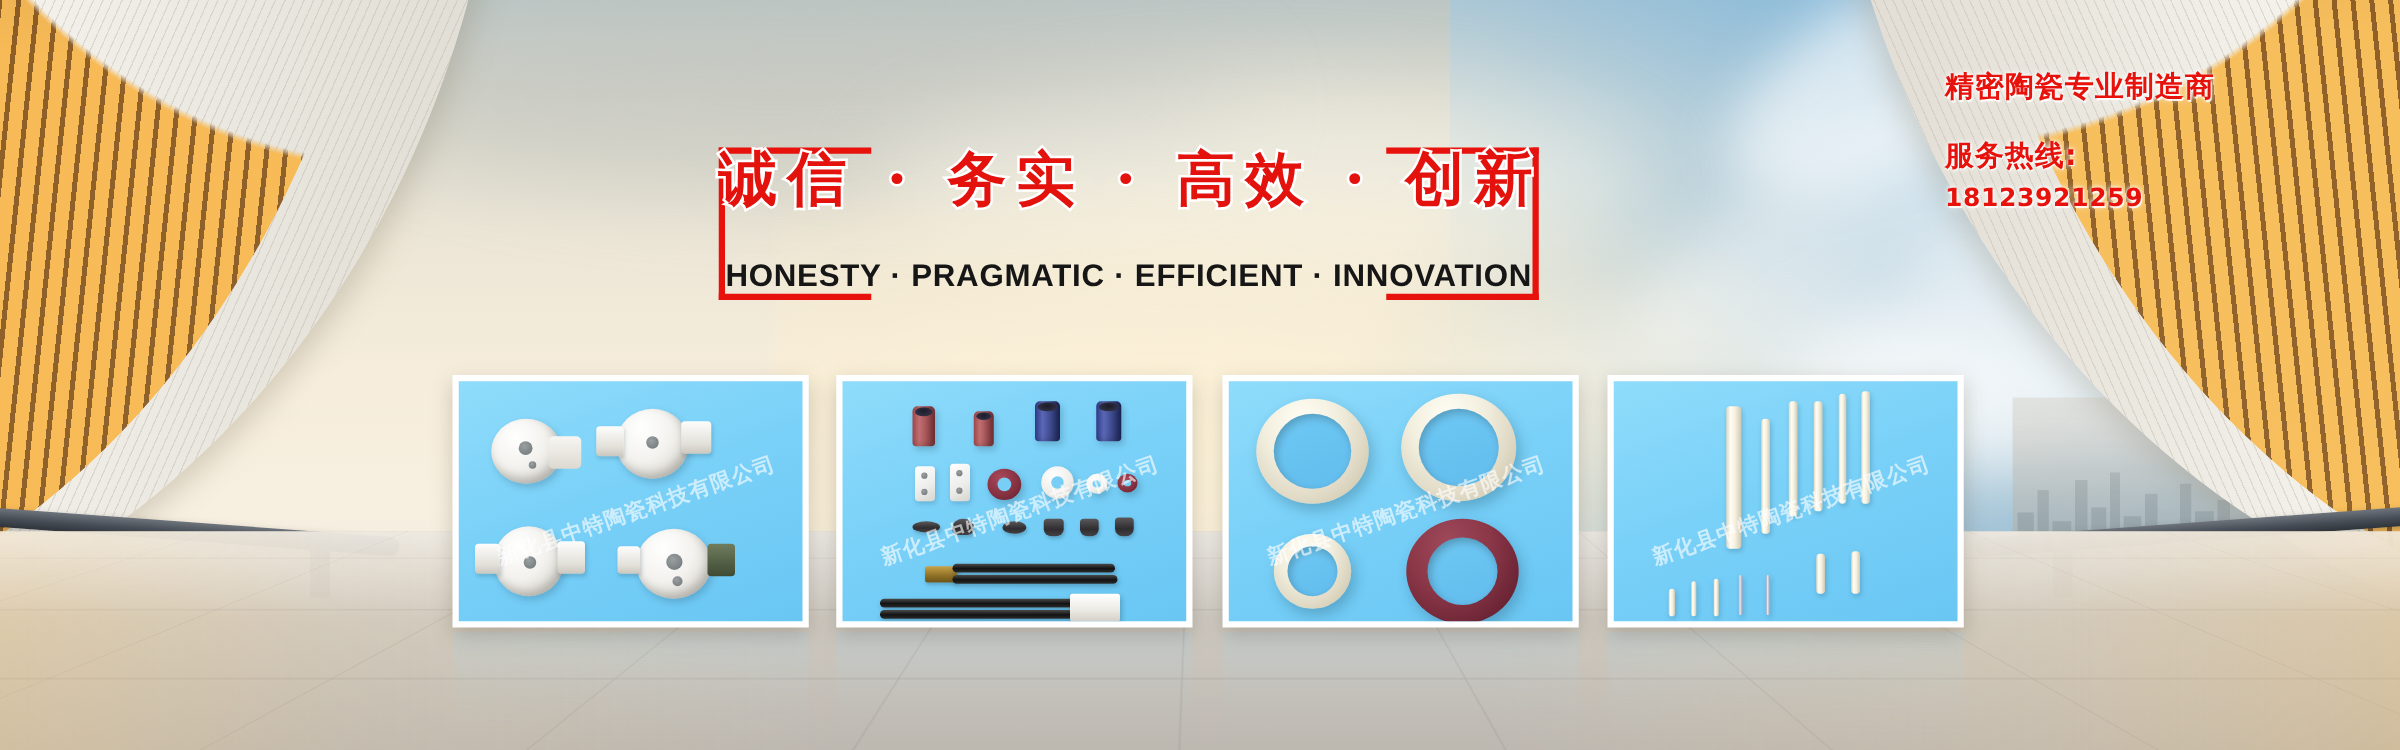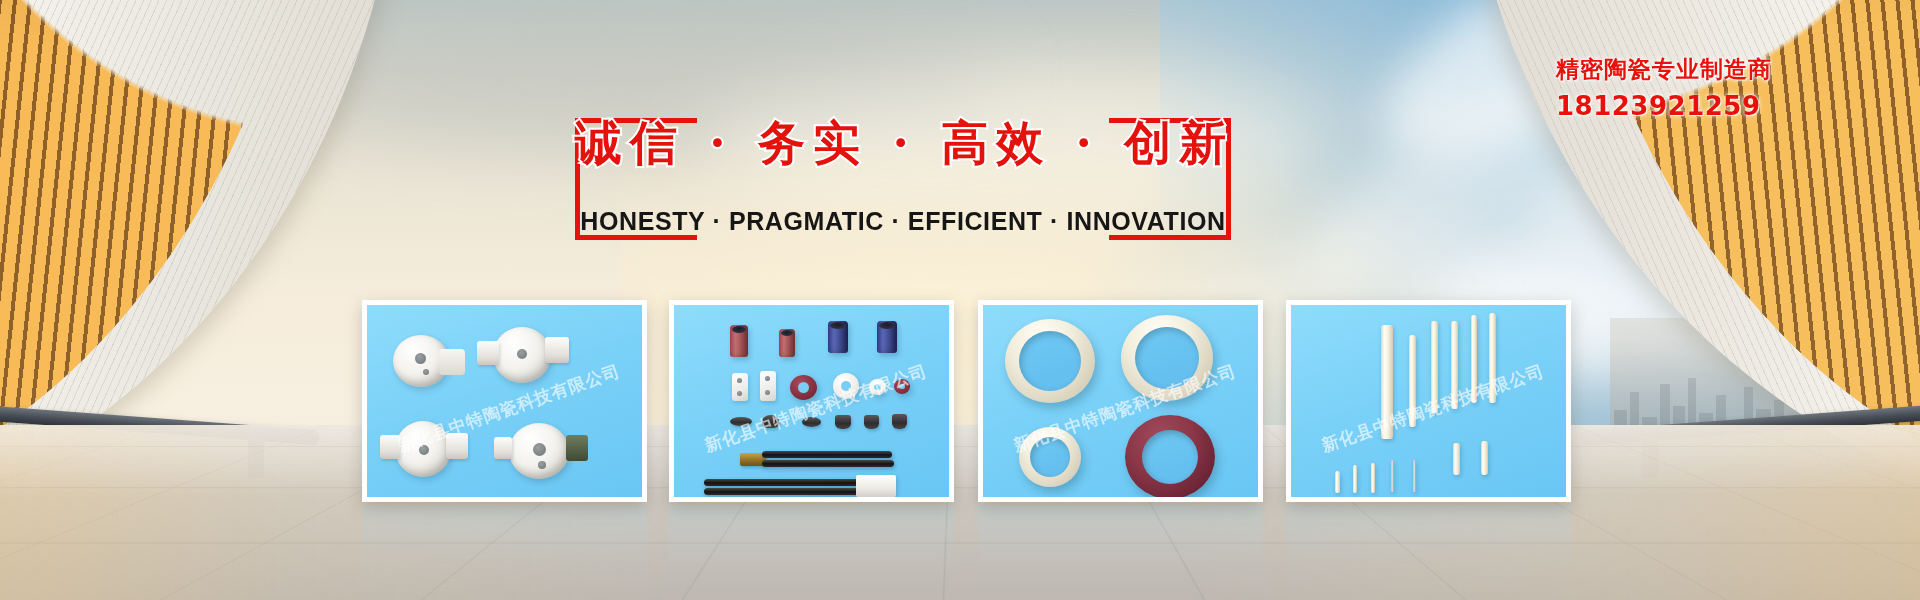--- a/index.html
+++ b/index.html
@@ -205,21 +205,21 @@
 
   
   .contact{position:absolute;left:1556px;top:54px;width:350px;}
   .contact .line{
     color:#e8120c;font-weight:700;white-space:nowrap;
     font-family:"DejaVu Sans","Liberation Sans",sans-serif;
     text-shadow:0 0 3px #fff,0 0 6px rgba(255,255,255,.9),1px 1px 0 rgba(255,255,255,.8);
   }
   .contact .l1{font-size:23px;letter-spacing:1px;}
   .contact .l2{font-size:23px;margin-top:24px;letter-spacing:1px;}
-  .contact .l3{font-size:26px;margin-top:6px;letter-spacing:.5px;font-family:"DejaVu Sans",sans-serif;}
+  .contact .l3{font-size:20px;margin-top:6px;letter-spacing:.5px;font-family:"DejaVu Sans",sans-serif;}
 
   
   .panels{position:absolute;left:362px;top:300px;width:1212px;height:202px;}
   .panel{
     position:absolute;top:0;width:285px;height:202px;
     background:#ffffff;
     padding:5px;box-sizing:border-box;
     box-shadow:0 6px 16px rgba(90,80,60,.28);
   }
   .p0{left:0;}
@@ -421,20 +421,21 @@
       <span class="bk bk-tr-h"></span>
         <span class="bk bk-tr-v"></span>
         <span class="bk bk-br-h"></span>
     </div>
     <div class="slogan-cn">诚信 · 务实 · 高效 · 创新</div>
     <div class="slogan-en">HONESTY · PRAGMATIC · EFFICIENT · INNOVATION</div>
   </div>
 
   <div class="contact">
     <div class="line l1">精密陶瓷专业制造商</div>
+    <div class="line l2">服务热线:</div>
     <div class="line l3">18123921259</div>
   </div>
 
   <div class="panels">
 
     <div class="panel p0">
       <div class="panel-inner">
         <div class="sh holder" style="left:26px;top:30px;width:56px;height:52px;">
           <div class="hole" style="left:22px;top:18px;width:11px;height:11px;"></div>
           <div class="hole" style="left:30px;top:34px;width:6px;height:6px;"></div>

